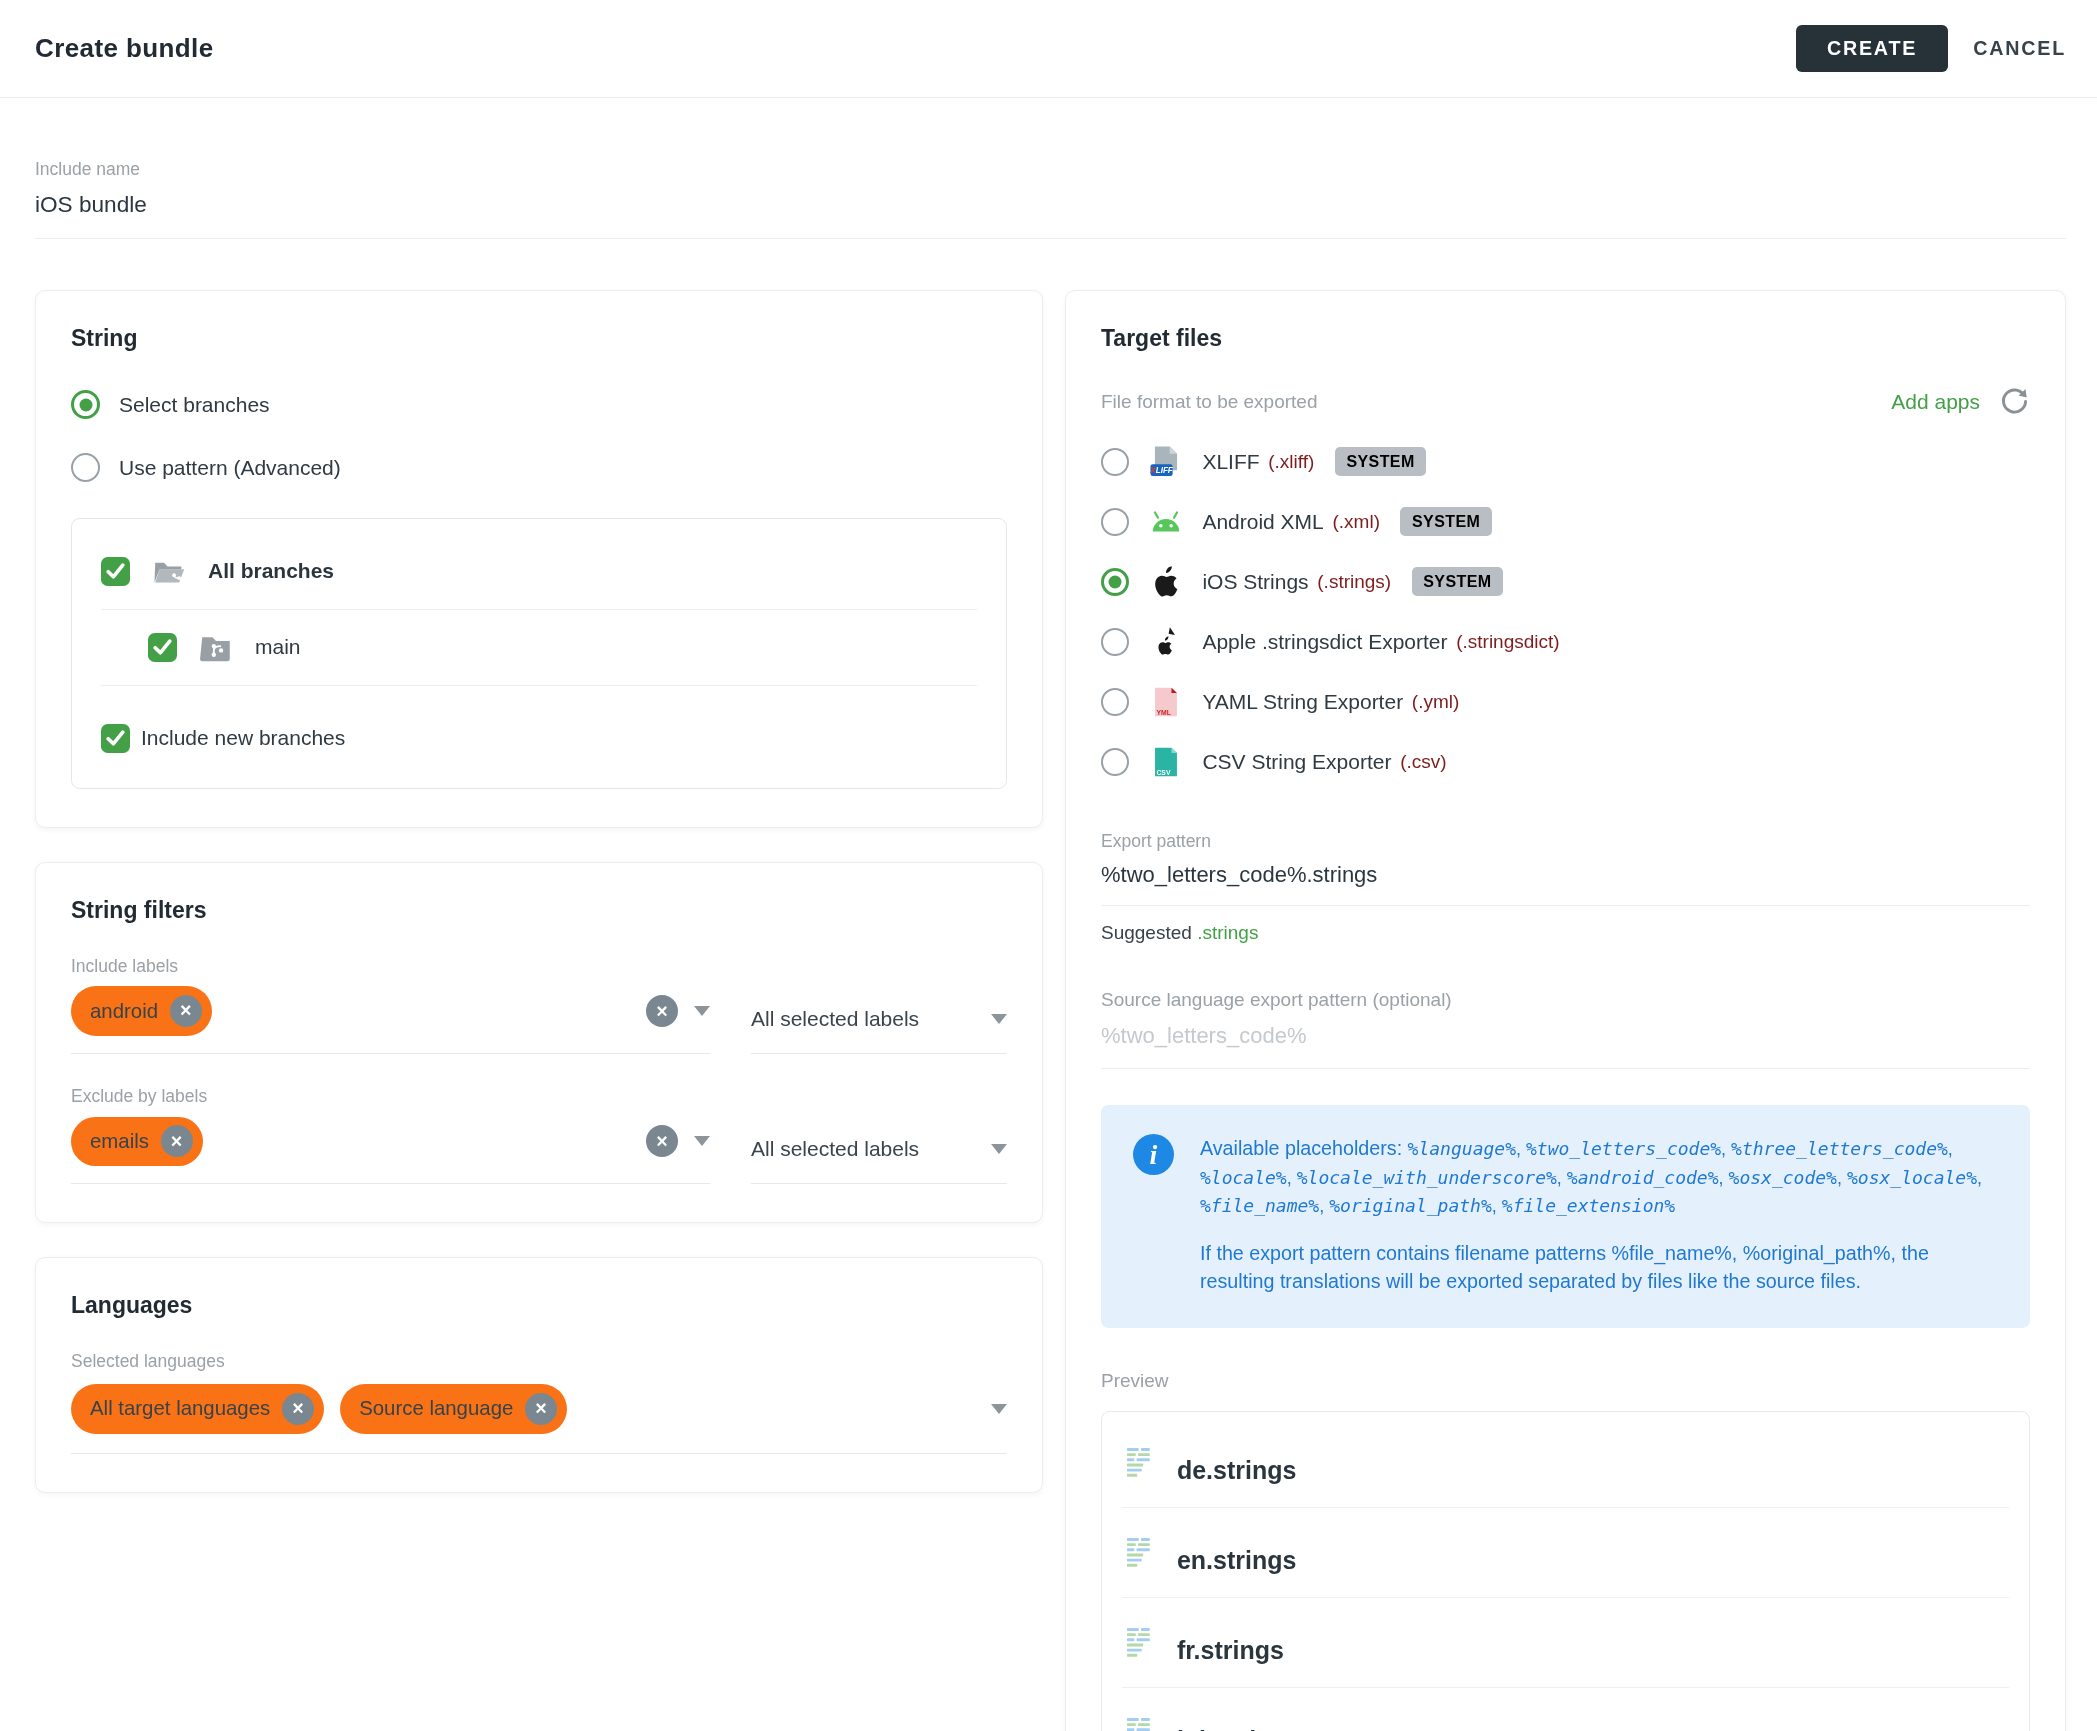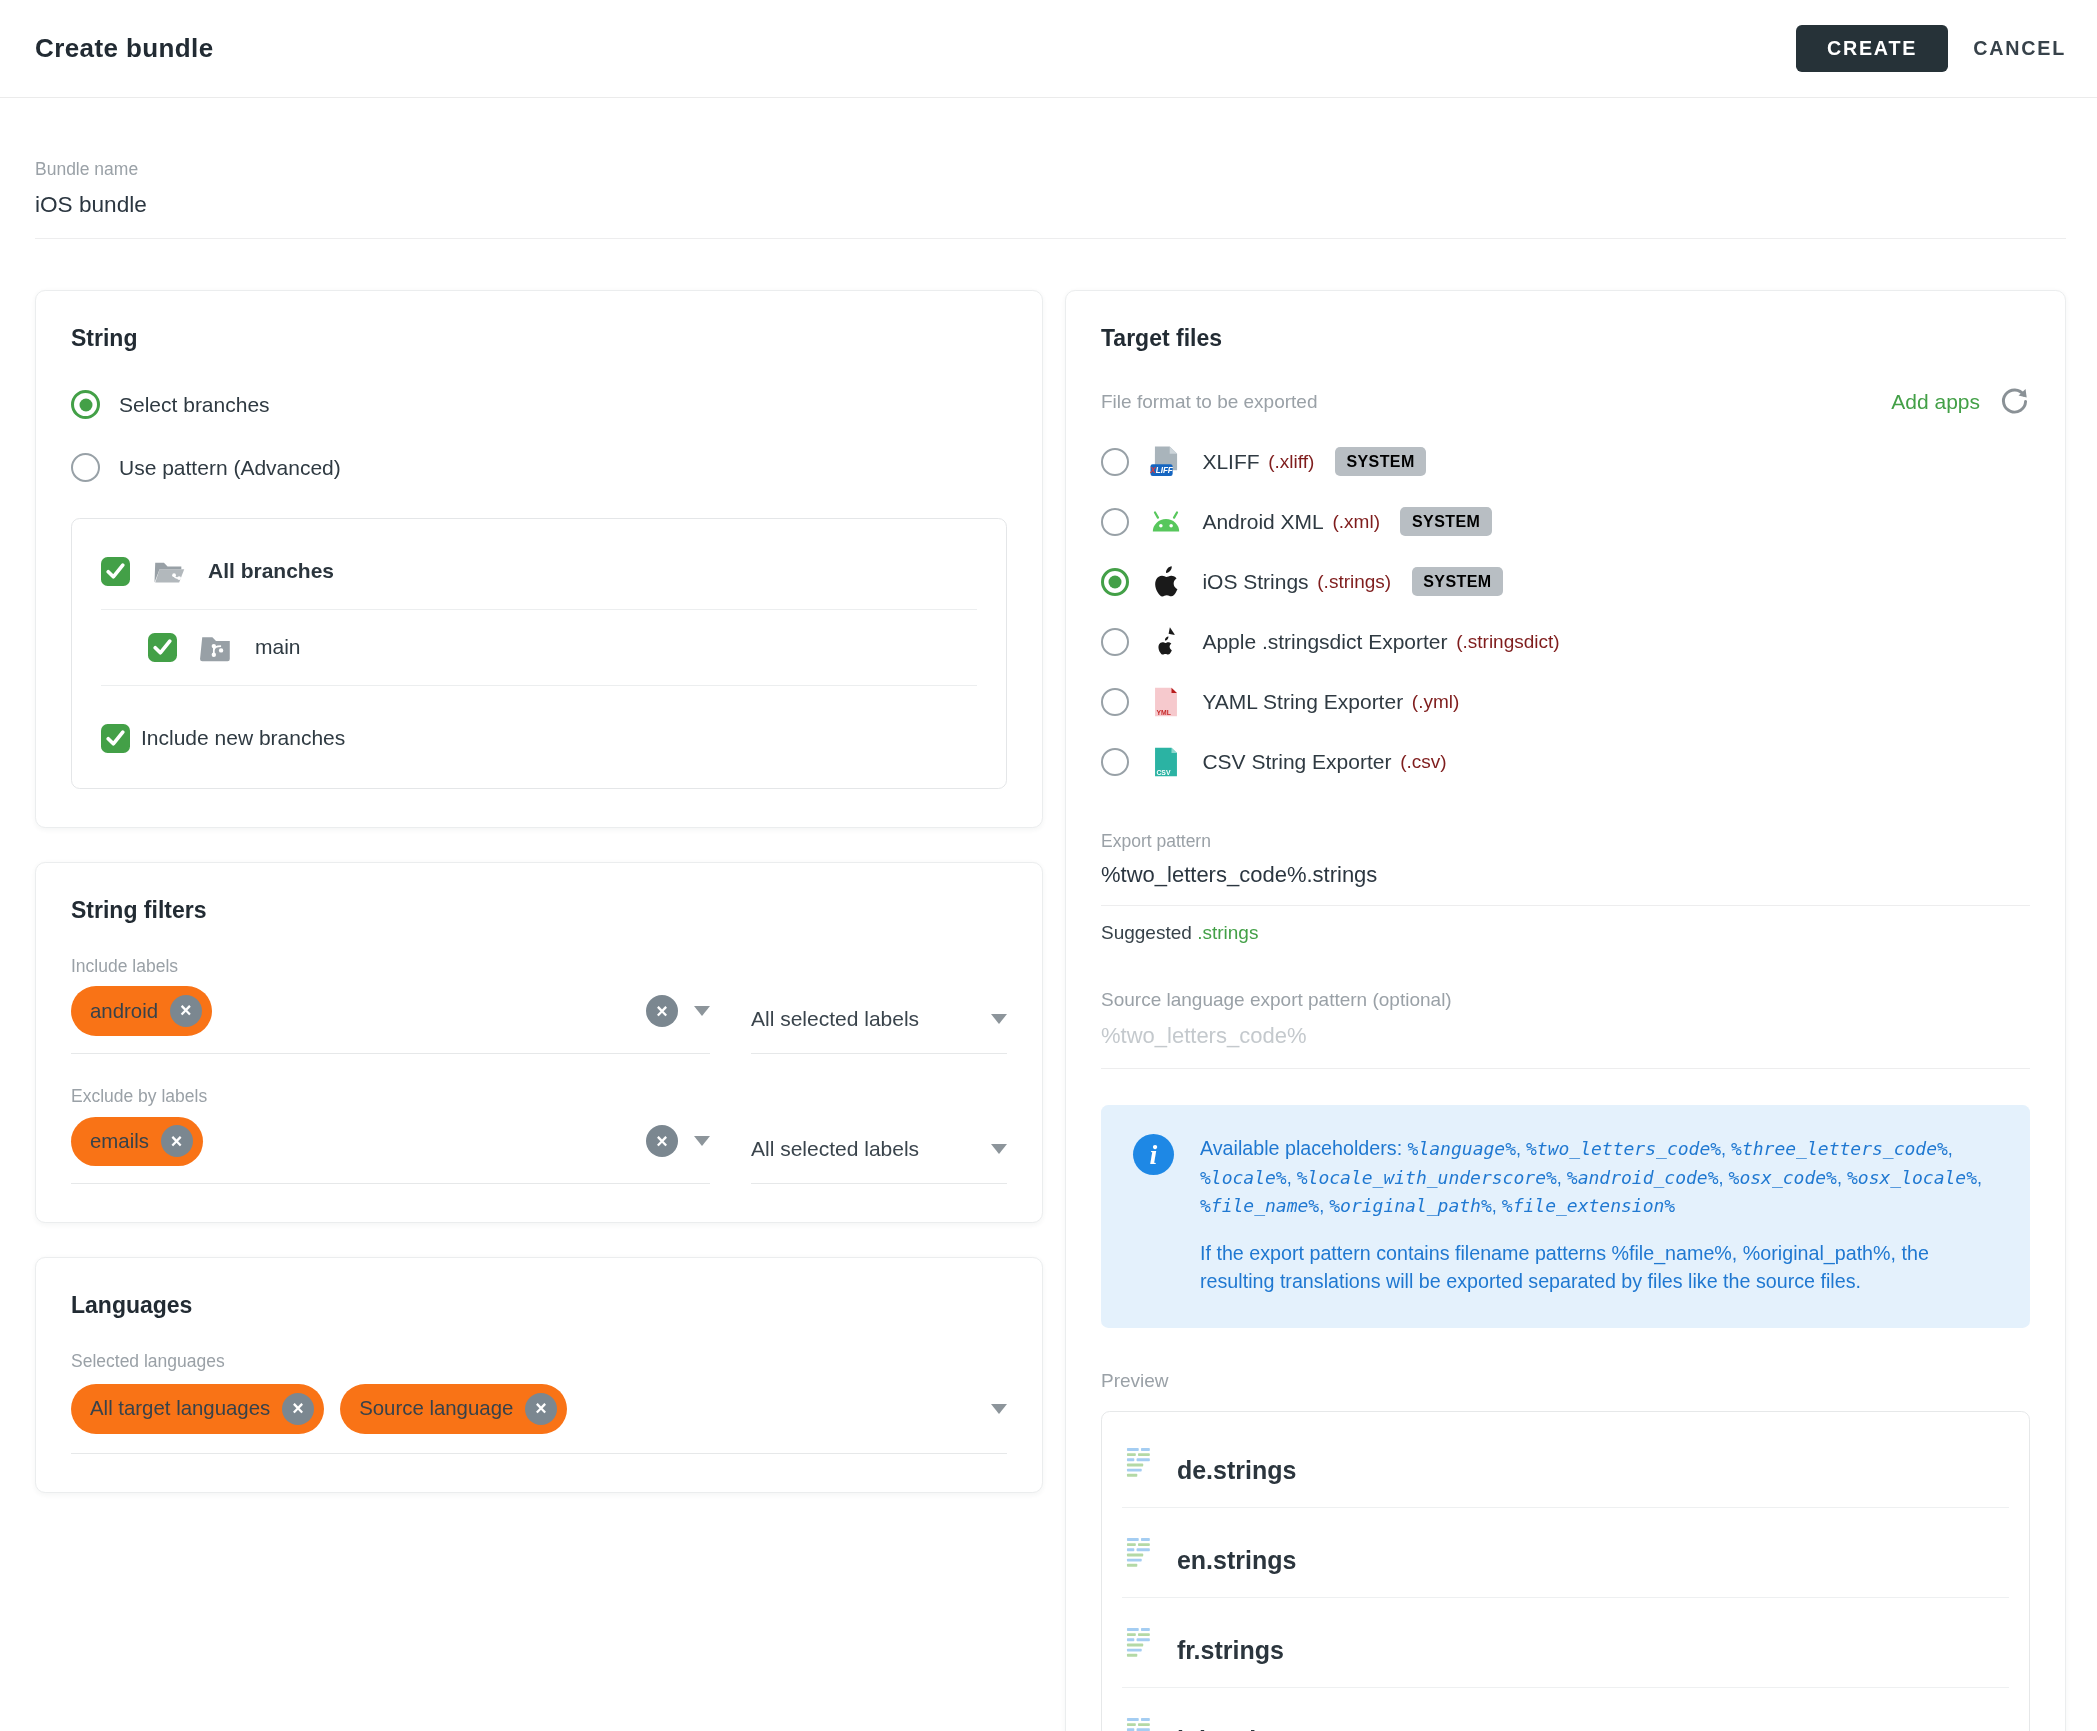--- a/index.html
+++ b/index.html
@@ -142,21 +142,21 @@
 
 <div class="topbar">
   <div class="page-title">Create bundle</div>
   <div class="topbar-actions">
     <button class="btn-create">CREATE</button>
     <button class="btn-cancel">CANCEL</button>
   </div>
 </div>
 
 <div class="bundle-field">
-  <div class="field-label">Bundle name</div>
+  <div class="field-label">Include name</div>
   <div class="bundle-value">iOS bundle</div>
 </div>
 
 <div class="columns">
 
   <div class="col-left">
 
     <div class="card">
       <div class="card-title">String</div>
 

